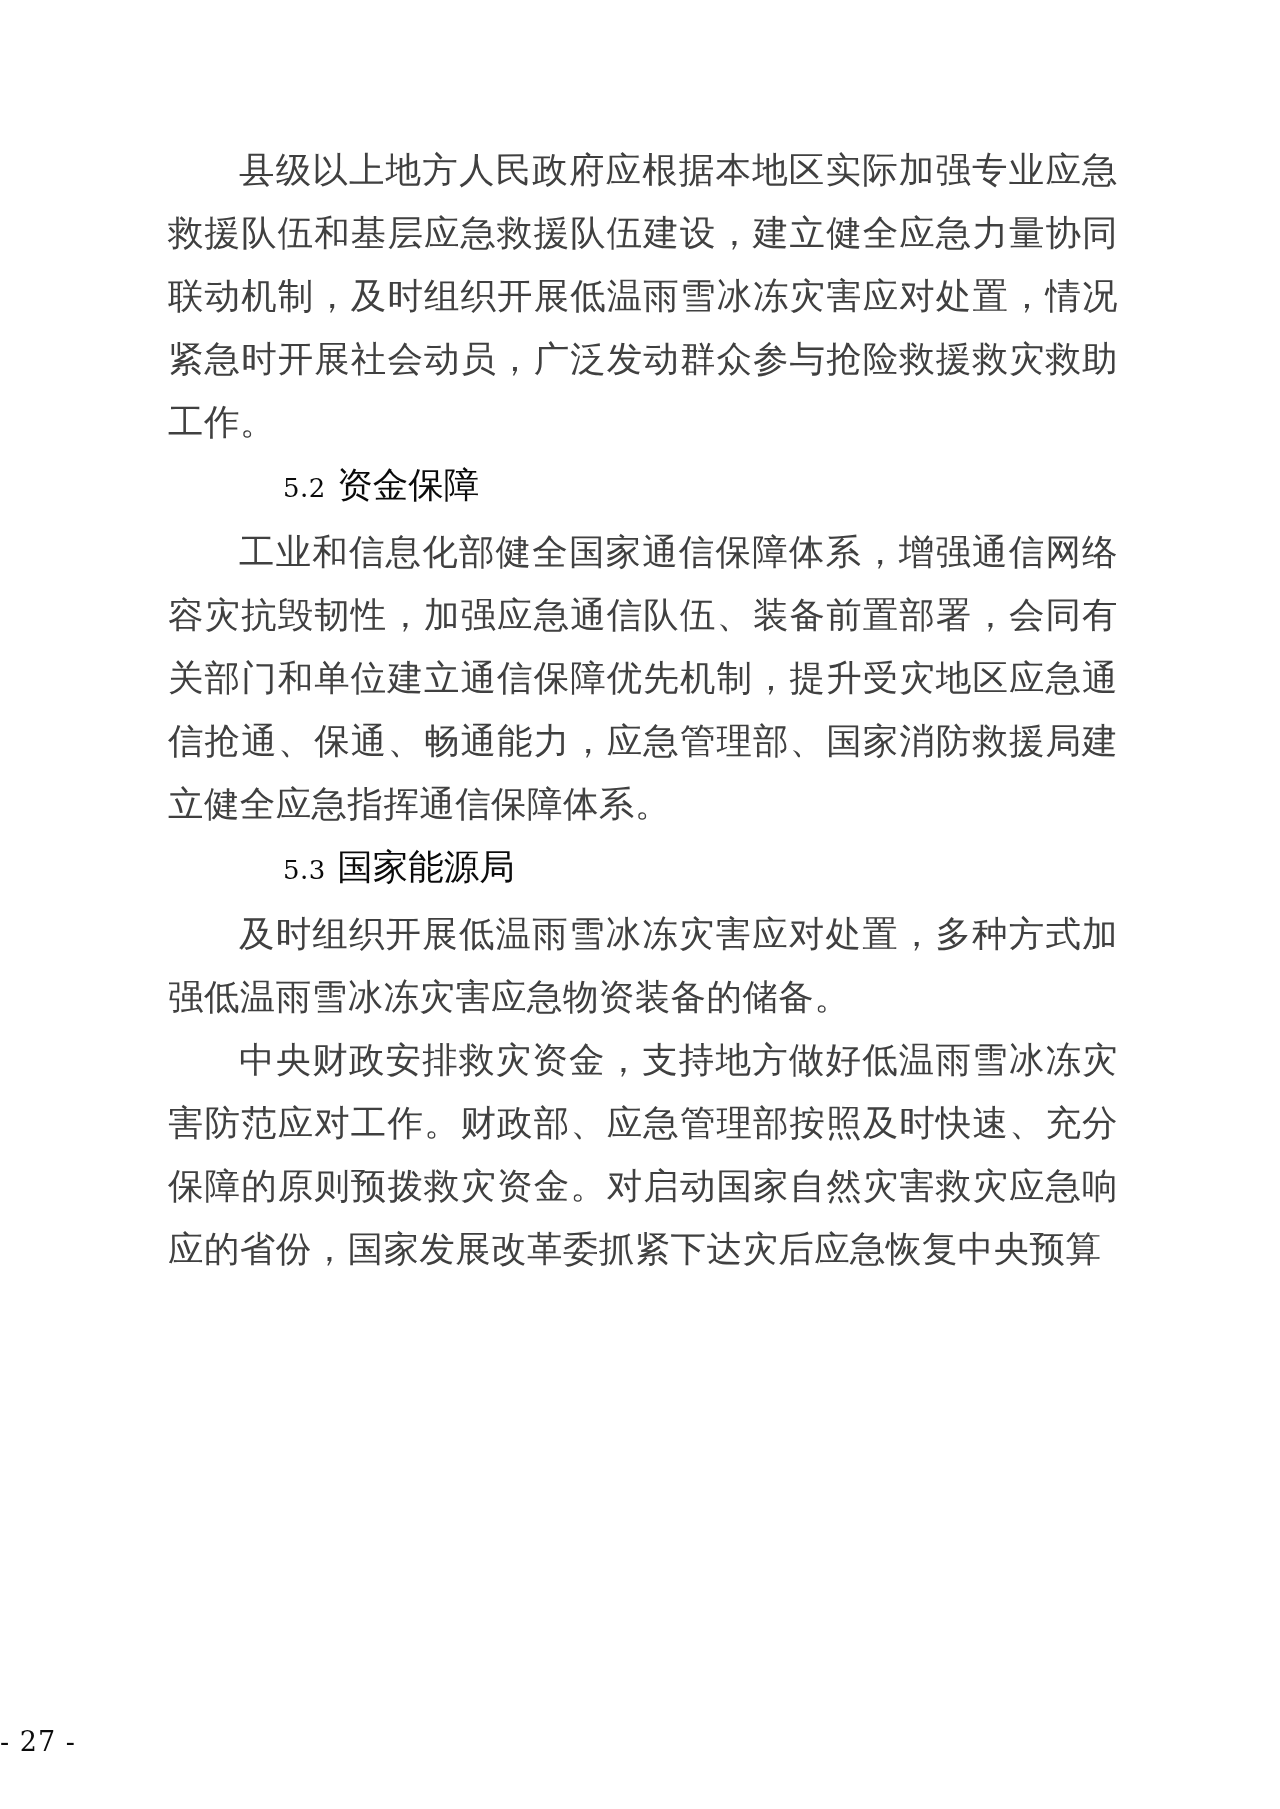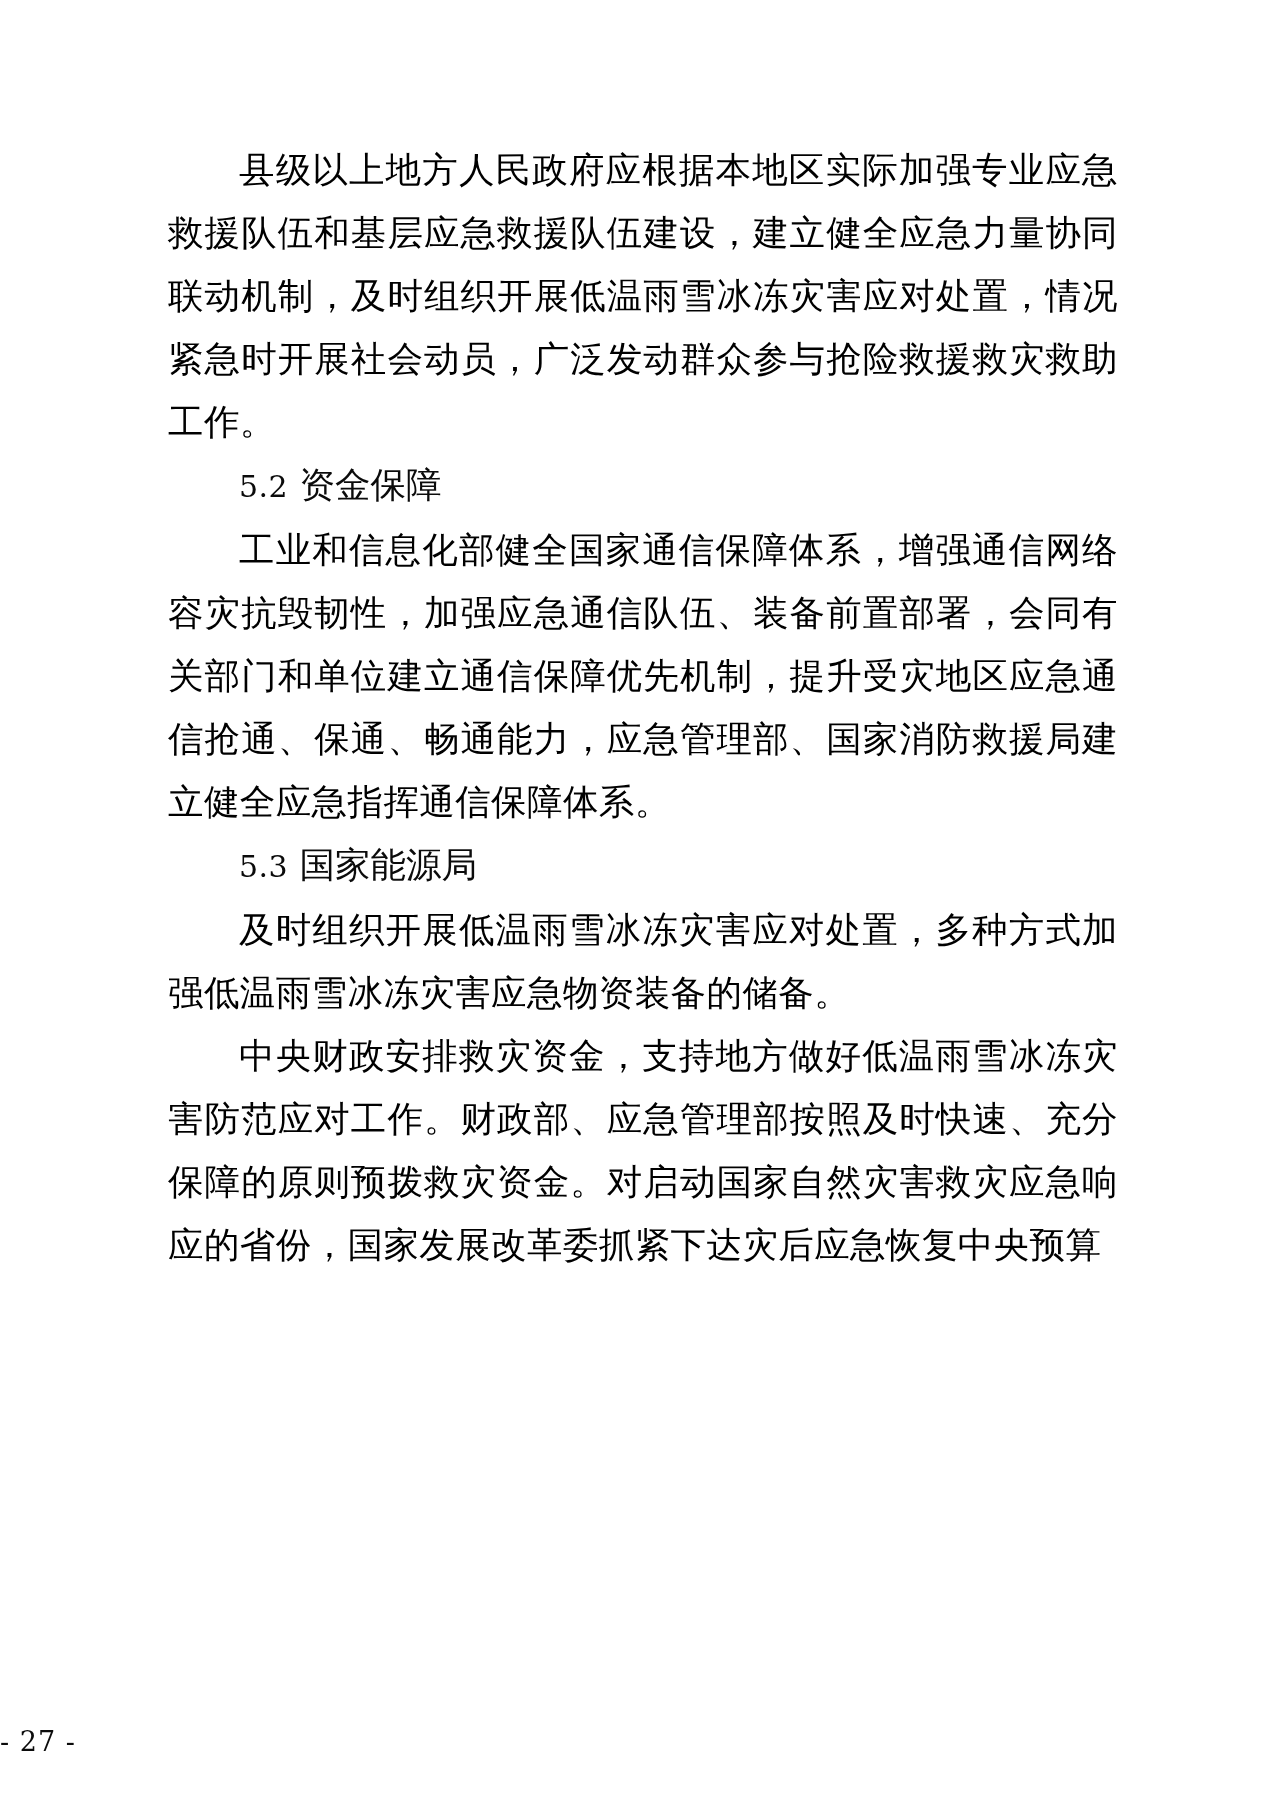--- a/index.html
+++ b/index.html
@@ -19,41 +19,42 @@
   .content {
     position: absolute;
     left: 168px;
     top: 138px;
     width: 950px;
   }
   .para {
     font-family: "DejaVu Sans", "Liberation Sans", sans-serif;
     font-size: 35.5px;
     line-height: 63px;
-    color: #000000;
+    color: #404040;
     text-align: justify;
     text-justify: inter-ideograph;
     letter-spacing: 0.4px;
     margin: 0;
     text-indent: 71px;
     font-weight: 500;
   }
   .heading {
     font-family: "DejaVu Sans", "Liberation Sans", sans-serif;
     font-size: 35.5px;
     line-height: 63px;
     color: #0b0b0b;
     margin: 0;
     text-indent: 71px;
     font-weight: 500;
   }
   .heading .num {
     font-family: "DejaVu Serif", "Liberation Serif", serif;
-    font-size: 30px;
+    font-size: 26px;
     letter-spacing: 0.5px;
+    margin-left: 44px;
   }
   .footer {
     position: absolute;
     left: 0;
     right: 0;
     bottom: 52px;
     font-family: "DejaVu Serif", "Liberation Serif", serif;
     font-size: 27px;
     color: #0b0b0b;
     letter-spacing: 1px;

